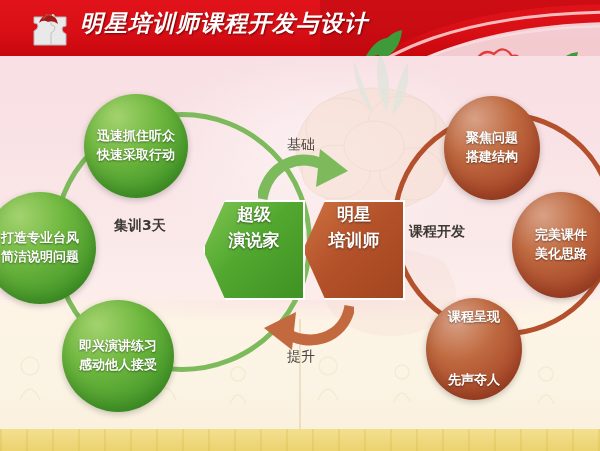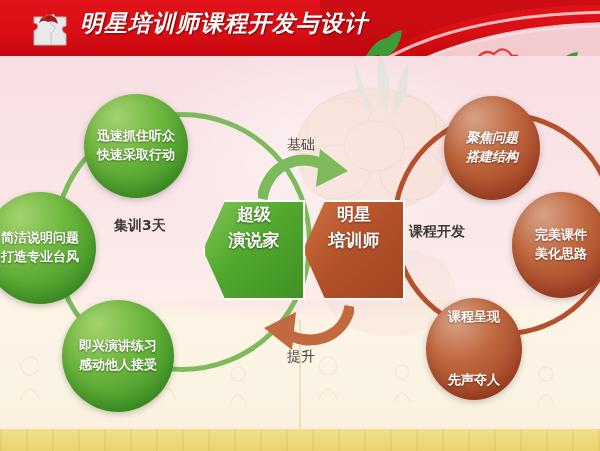--- a/index.html
+++ b/index.html
@@ -89,21 +89,21 @@
     background:radial-gradient(circle at 32% 22%, #d8a186 0%, #c06a40 38%, #a8492a 74%, #993f22 100%);
     box-shadow:0 2px 6px rgba(0,0,0,.22), inset 0 -6px 14px rgba(70,10,0,.22);
   }
   .node span{display:block;white-space:nowrap;}
 
   
   #n-g1{left:84px;top:94px;width:104px;height:104px;}
   #n-g2{left:-16px;top:192px;width:112px;height:112px;}
   #n-g3{left:62px;top:300px;width:112px;height:112px;}
   
-  #n-o1{left:444px;top:96px;width:96px;height:104px;font-style:italic;}
+  #n-o1{left:444px;top:96px;width:96px;height:104px;}
   #n-o2{left:512px;top:192px;width:98px;height:106px;}
   #n-o3{left:426px;top:298px;width:96px;height:102px;gap:44px;}
 
   
   .ctr-label{
     position:absolute;color:#3d3a36;font-weight:bold;font-size:14px;line-height:1.9;
     text-align:center;white-space:nowrap;
   }
   #lbl-left{left:114px;top:212px;}
   #lbl-right{left:409px;top:218px;}
@@ -242,22 +242,22 @@
   </div>
 
   <div class="ring ring-green"></div>
   <div class="ring ring-orange"></div>
 
   <div class="node green" id="n-g1">
     <span>迅速抓住听众</span>
     <span>快速采取行动</span>
   </div>
   <div class="node green" id="n-g2">
+    <span>打造专业台风</span>
     <span>简洁说明问题</span>
-    <span>打造专业台风</span>
   </div>
   <div class="node green" id="n-g3">
     <span>即兴演讲练习</span>
     <span>感动他人接受</span>
   </div>
 
   <div class="node orange" id="n-o1">
     <span>聚焦问题</span>
     <span>搭建结构</span>
   </div>

